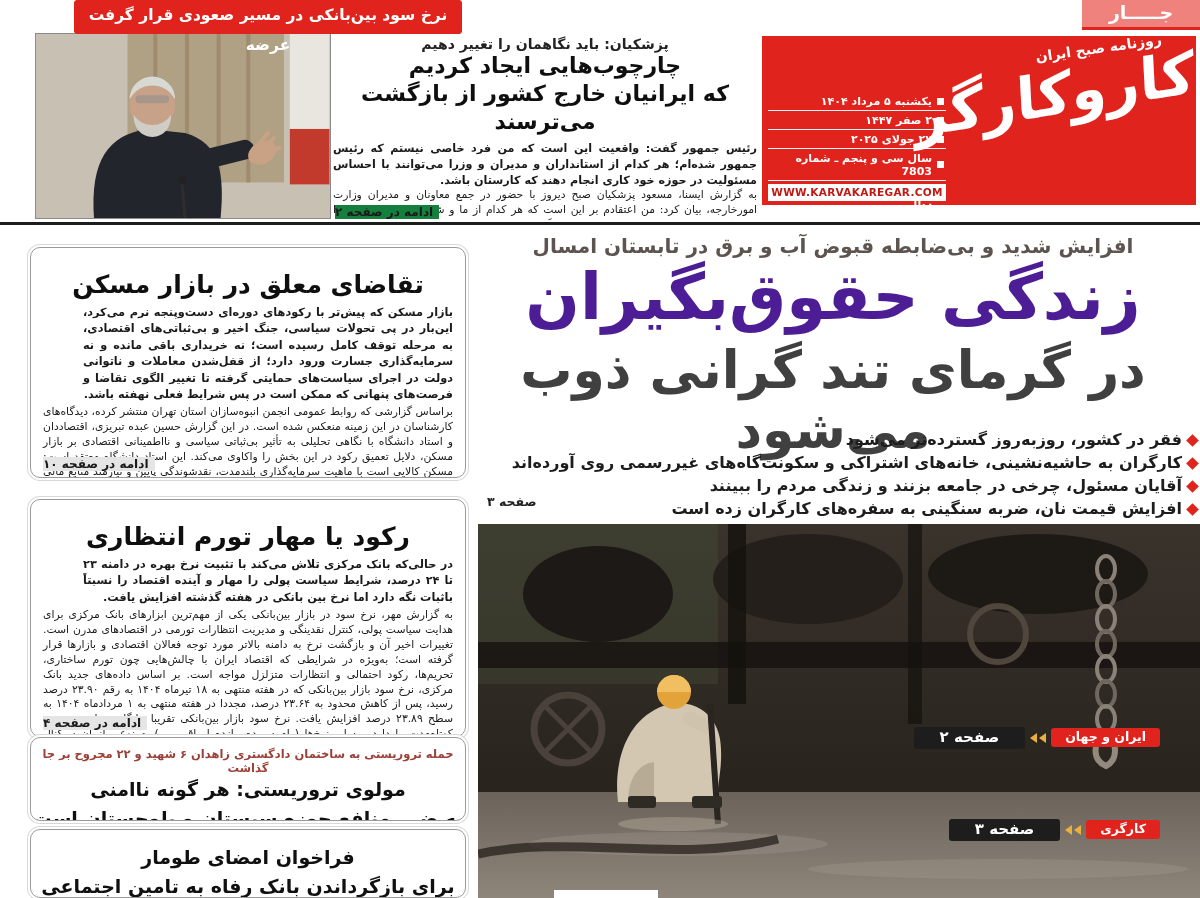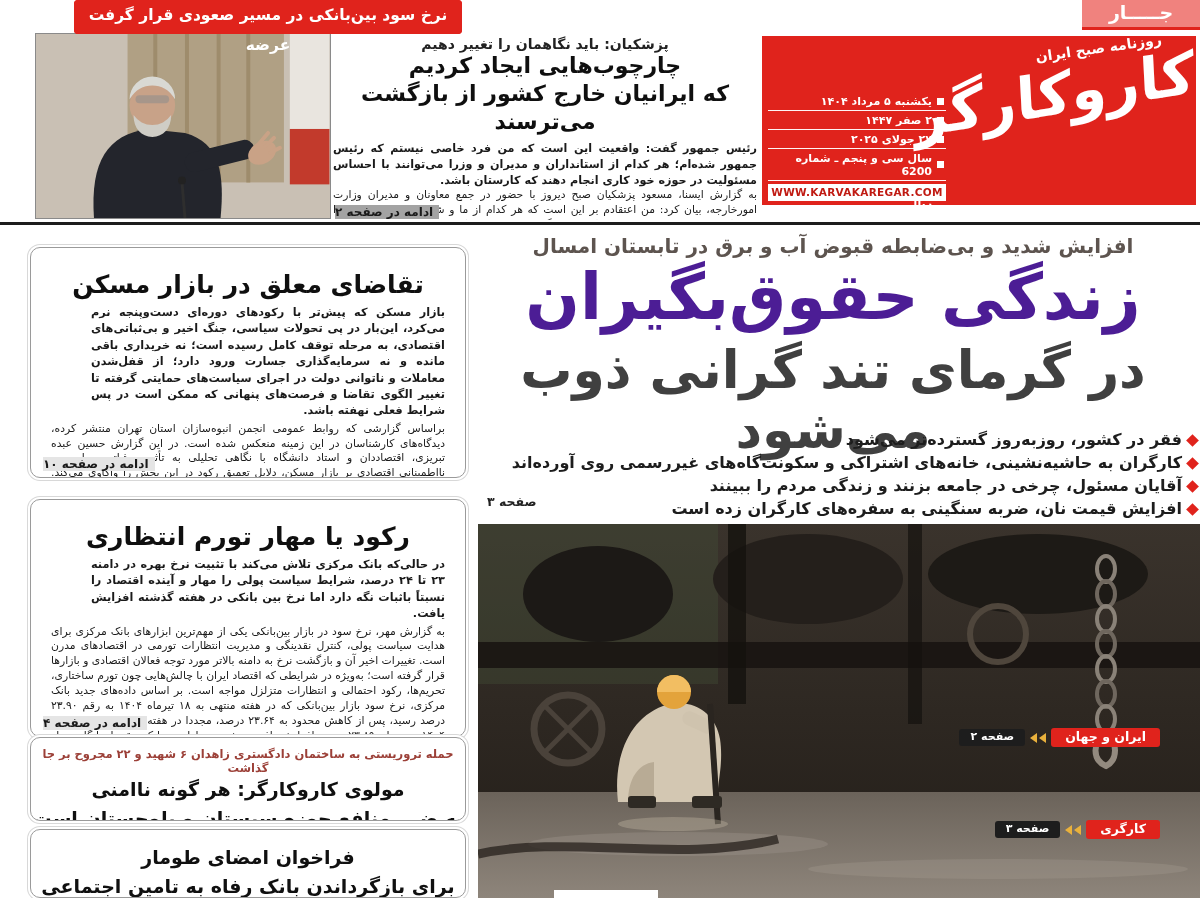--- a/index.html
+++ b/index.html
@@ -44,21 +44,21 @@
   }
   
   .top-story {
     position:absolute; left:333px; top:36px; width:424px; height:184px;
     direction:rtl; overflow:hidden;
   }
   .ts-kicker { text-align:center; font-size:14px; font-weight:bold; color:#222; }
   .ts-head   { text-align:center; font-size:22px; font-weight:bold; line-height:1.28; color:#0f0f0f; }
   .ts-lead   { font-size:11.2px; font-weight:bold; text-align:justify; line-height:1.4; margin-top:5px; }
   .ts-body   { font-size:10.8px; text-align:justify; line-height:1.36; }
-  .ts-more   { position:absolute; left:2px; bottom:1px; background:#a3a3a3; padding-right:6px;
+  .ts-more   { position:absolute; left:2px; bottom:1px; background:#15803d; padding-right:6px;
                font-weight:bold; font-size:12px; }
   
   .president-photo {
     position:absolute; left:35px; top:33px; width:296px; height:186px;
     border:1px solid #8a8a8a; box-sizing:border-box; background:#c9c0b4;
   }
   .president-photo svg { display:block; width:100%; height:100%; }
   
   .top-rule { position:absolute; left:0; top:222px; width:1200px; height:3px; background:#1c1c1c; }
   
@@ -66,21 +66,21 @@
     position:absolute; left:74px; width:388px; height:34px; z-index:3;
     background:#e0231c; border-radius:4px; color:#fff; font-weight:bold;
     font-size:15.5px; text-align:center; line-height:30px; direction:rtl;
   }
   .article-box, .brief-box {
     position:absolute; left:30px; width:436px; background:#fff;
     border:1px solid #9a9a9a; border-radius:10px;
     box-shadow:0 0 0 2px #fff, 0 0 0 3px #d8d8d8;
     box-sizing:border-box; direction:rtl; overflow:hidden;
   }
-  .article-box { padding:22px 20px 24px; }
+  .article-box { padding:22px 12px 24px; }
   #box1 { top:247px; height:231px; }
   #box2 { top:499px; height:238px; }
   .art-title { text-align:center; font-size:25px; font-weight:bold; margin:0 0 6px; color:#0f0f0f; }
   .art-lead  { font-size:11.3px; font-weight:bold; text-align:justify; line-height:1.45;margin-left:40px; }
   .art-body  { font-size:10.8px; text-align:justify; line-height:1.38; margin-top:2px; }
   .art-more  { position:absolute; left:12px; bottom:6px; background:#e5e5e5; padding-right:6px;
                font-weight:bold; font-size:12px; }
   
   .badge-row {
     position:absolute; right:40px; height:21px; z-index:3;
@@ -91,22 +91,22 @@
     background:#e0231c; color:#fff; font-size:12.5px; font-weight:bold;
     padding:1px 14px 3px; border-radius:3px;
   }
   .chev { display:flex; gap:2px; margin:0 5px; }
   .chev i {
     display:block; width:0; height:0;
     border-top:5px solid transparent; border-bottom:5px solid transparent;
     border-right:7px solid #e9b13c;
   }
   .badge-black {
-    background:#1d1d1d; color:#fff; font-size:11px; font-weight:bold;
-    padding:1px 11px 3px; border-radius:3px;
+    background:#1d1d1d; color:#fff; font-size:15px; font-weight:bold;
+    padding:1px 26px 3px; border-radius:3px;
   }
   #brief1 { top:737px; height:84px; padding-top:9px; text-align:center; }
   #brief2 { top:829px; height:69px; padding-top:13px; text-align:center; }
   .brief-kicker { font-size:11.5px; font-weight:bold; color:#9c4038; }
   .brief-title  { font-size:19px; font-weight:bold; line-height:1.5; color:#101010; }
   
   .main-kicker {
     position:absolute; left:470px; top:234px; width:726px; direction:rtl;
     text-align:center; font-size:20px; font-weight:bold; color:#5d544f;
   }
@@ -147,21 +147,21 @@
       <div class="date-row">
           <span class="sq"></span>
           <span>۲ صفر ۱۴۴۷</span>
         </div>
       <div class="date-row">
           <span class="sq"></span>
           <span>۲۷ جولای ۲۰۲۵</span>
         </div>
       <div class="date-row">
           <span class="sq"></span>
-          <span>سال سی و پنجم ـ شماره 6200</span>
+          <span>سال سی و پنجم ـ شماره 7803</span>
         </div>
       <div class="date-row">
           <span class="sq"></span>
           <span>۱۲ صفحه ـ تک شماره ۱۰۰۰۰۰ ریال</span>
         </div>
     </div>
     <div class="url-box">WWW.KARVAKAREGAR.COM</div>
   </div>
 
   <div class="top-story">
@@ -282,21 +282,21 @@
   <div class="badge-row" id="badges1">
     <span class="badge-red">ایران و جهان</span>
     <span class="chev">
         <i></i>
         <i></i>
       </span>
     <span class="badge-black">صفحه ۲</span>
   </div>
   <div class="brief-box" id="brief1">
     <div class="brief-kicker">حمله تروریستی به ساختمان دادگستری زاهدان ۶ شهید و ۲۲ مجروح بر جا گذاشت</div>
-    <div class="brief-title">مولوی کاروکارگر: هر گونه ناامنی</div>
+    <div class="brief-title">مولوی تروریستی: هر گونه ناامنی</div>
     <div class="brief-title">به ضرر منافع حوزه سیستان و بلوچستان است</div>
   </div>
 
   <div class="badge-row" id="badges2">
     <span class="badge-red">کارگری</span>
     <span class="chev">
         <i></i>
         <i></i>
       </span>
     <span class="badge-black">صفحه ۳</span>

